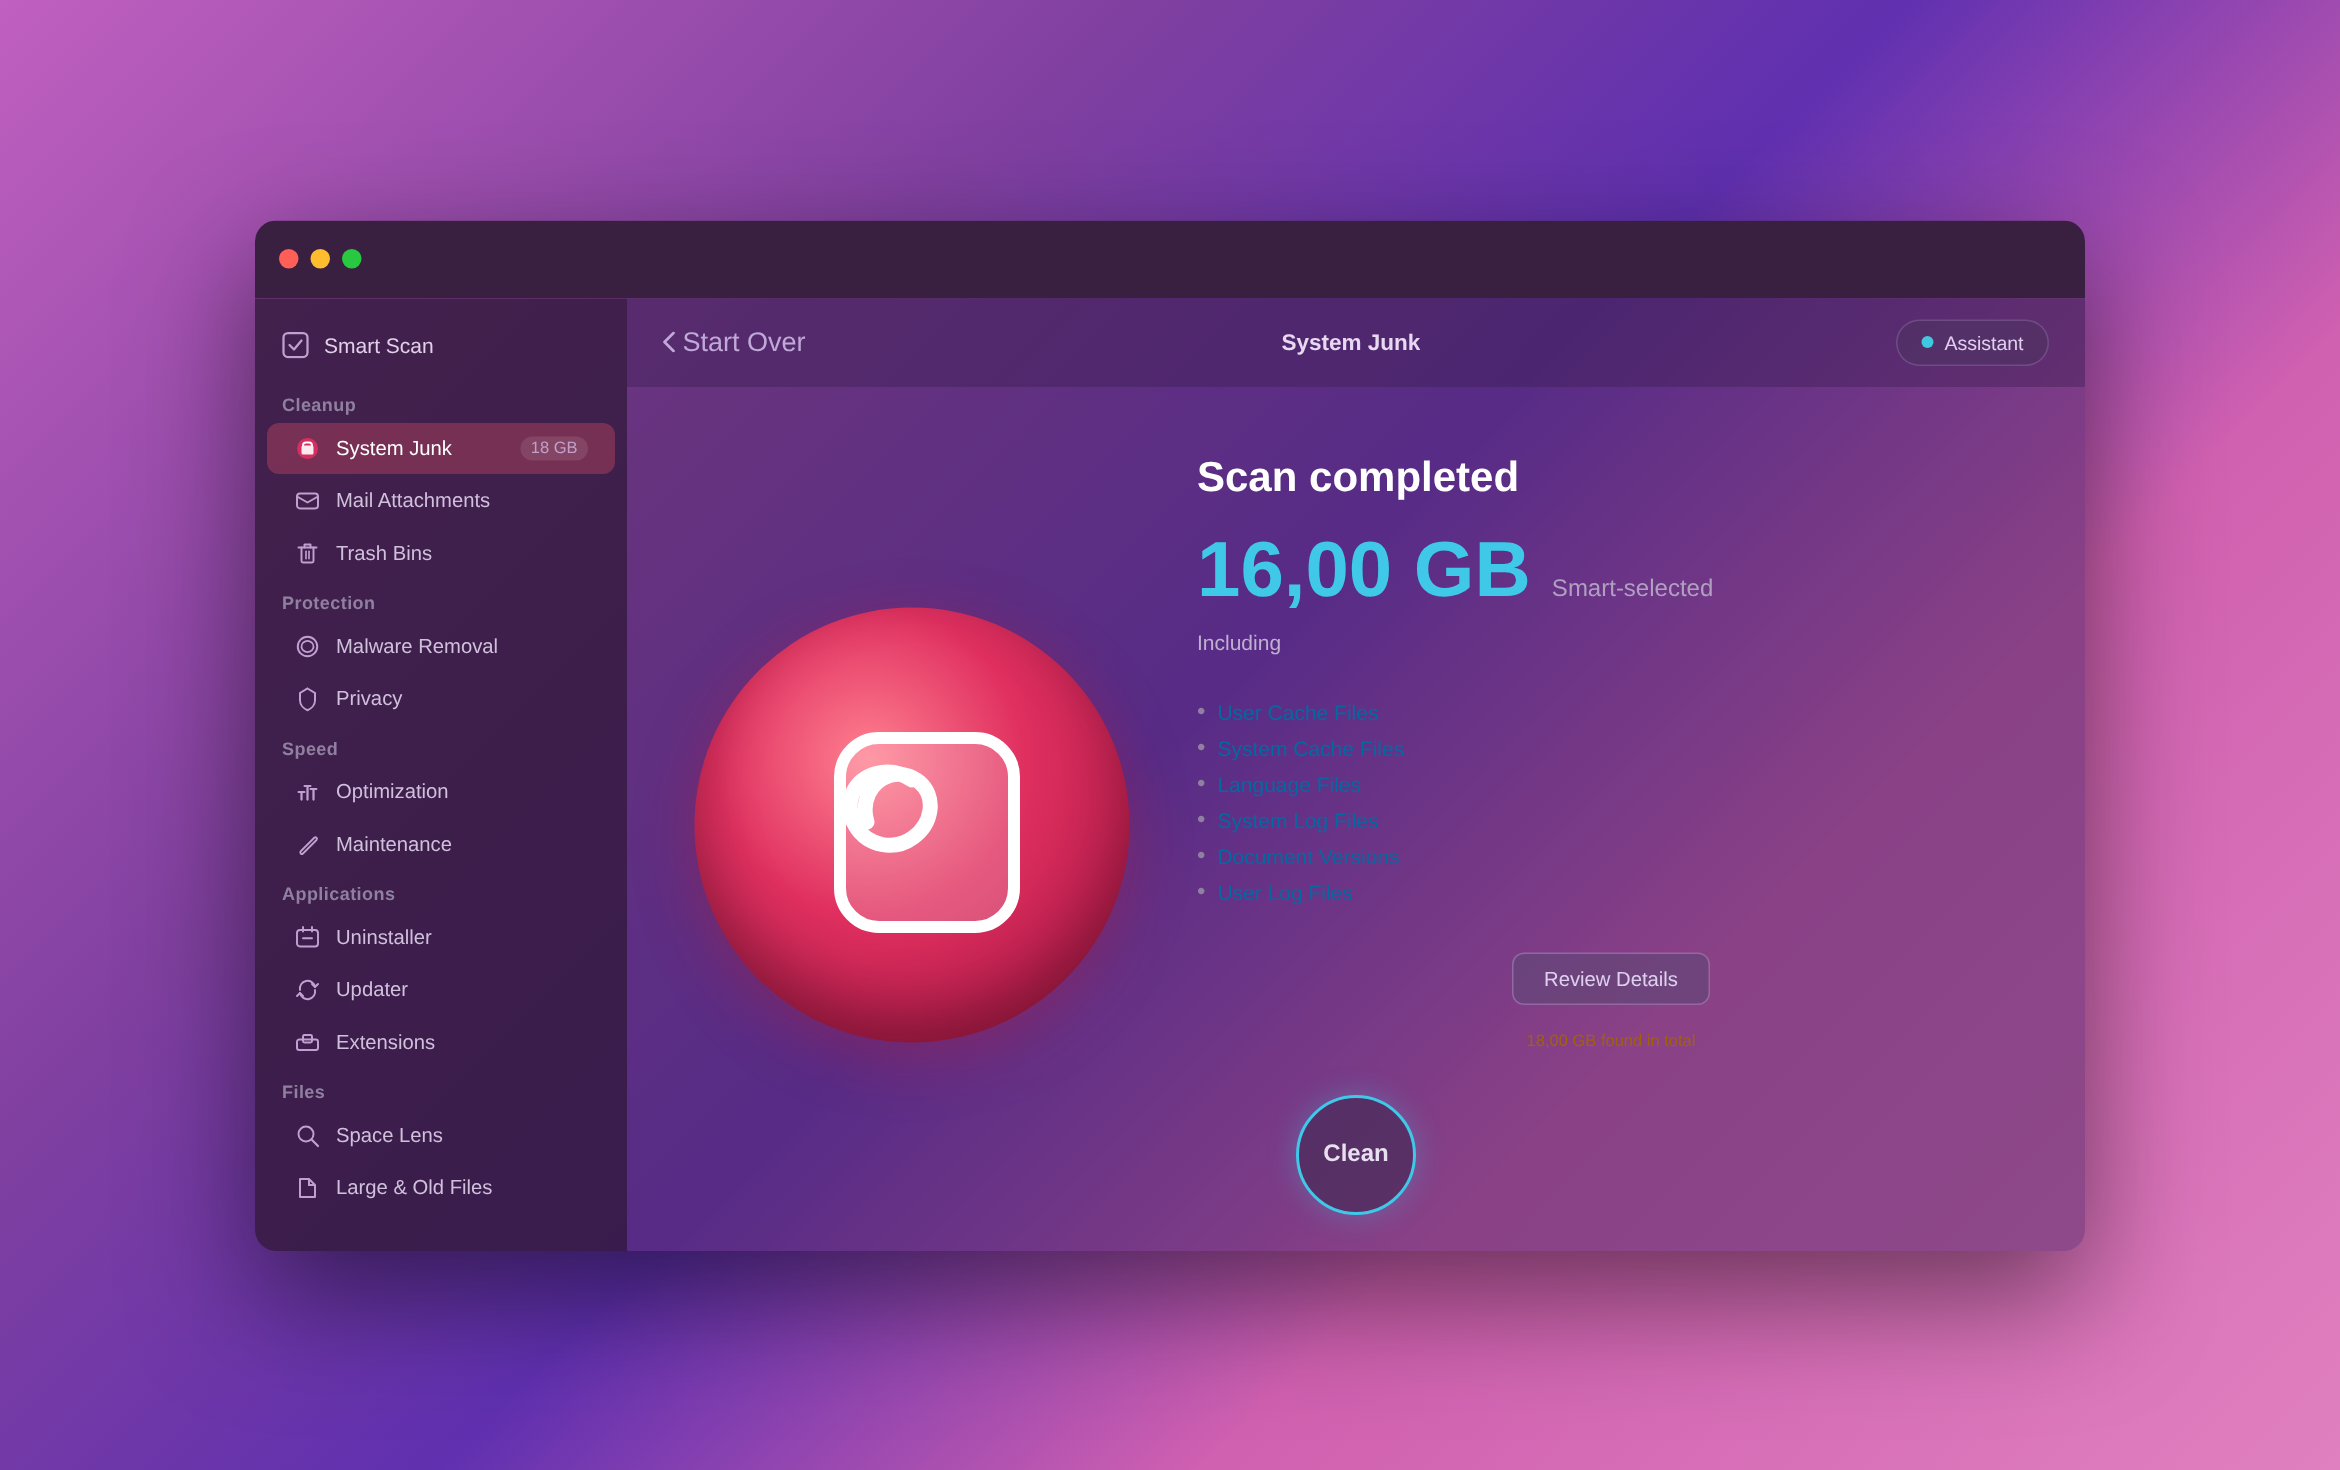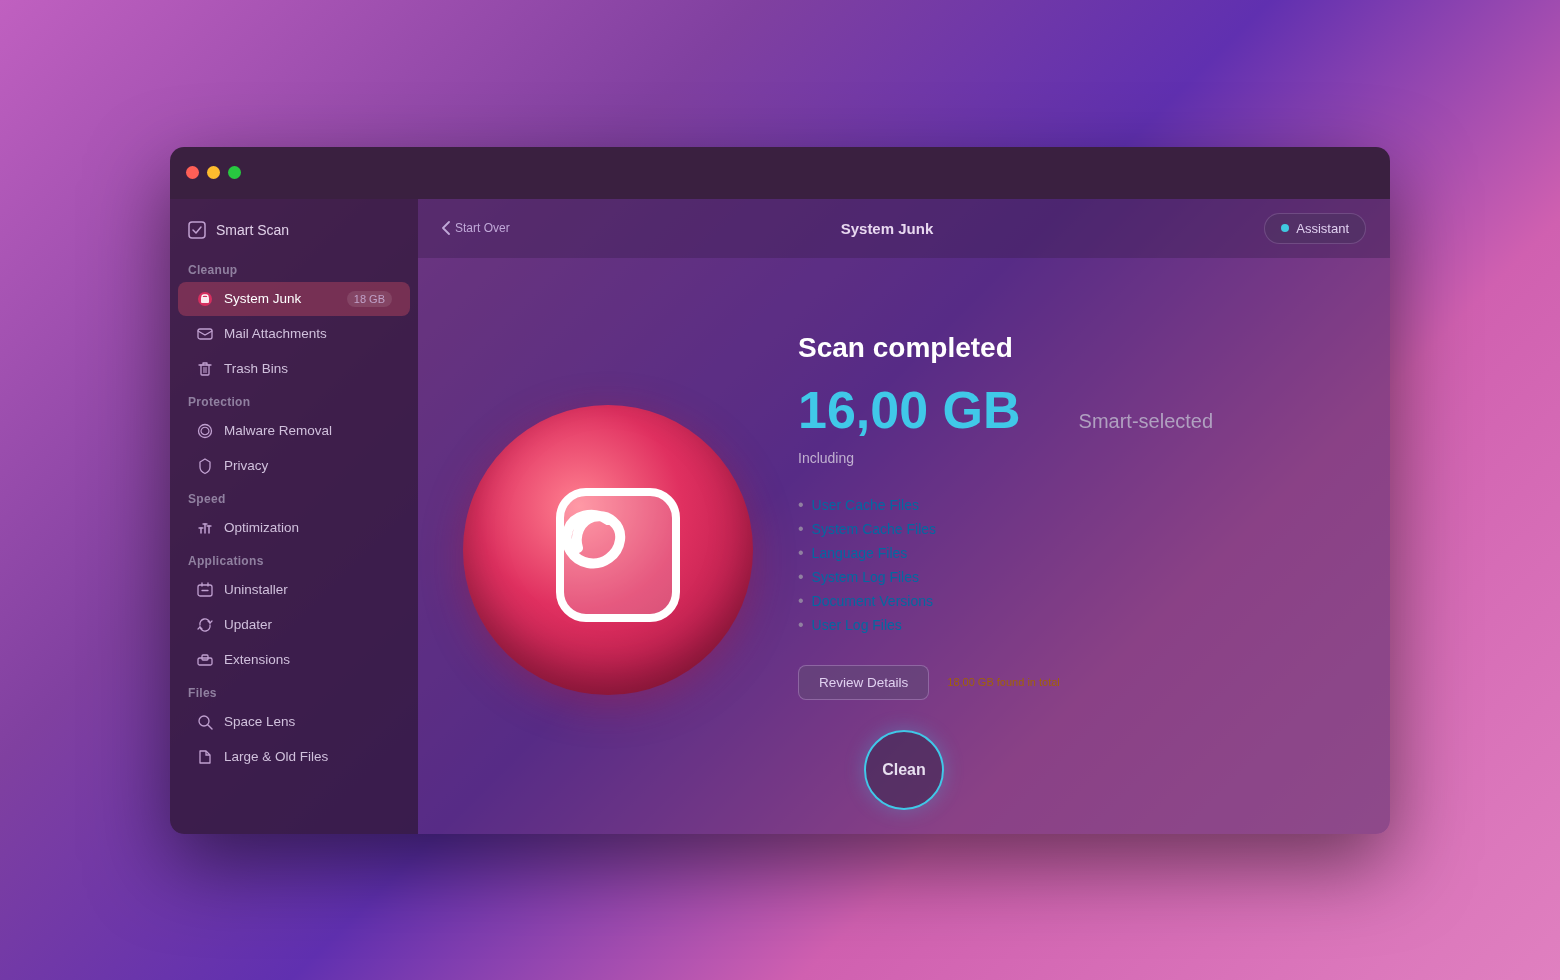--- a/index.html
+++ b/index.html
@@ -128,21 +128,21 @@
       padding: 14px 24px;
       background: rgba(60, 30, 80, 0.4);
       gap: 12px;
       flex-shrink: 0;
     }
     .back-btn {
       display: flex;
       align-items: center;
       gap: 5px;
       color: #c0a8d8;
-      font-size: 12px;
+      font-size: 18px;
       cursor: pointer;
       background: none;
       border: none;
     }
     .panel-title {
       flex: 1;
       text-align: center;
       color: #e8d8f0;
       font-size: 15px;
       font-weight: 600;
@@ -212,23 +212,22 @@
       gap: 14px;
       margin-bottom: 14px;
     }
     .size-number {
       font-size: 52px;
       font-weight: 700;
       color: #40c8e8;
       line-height: 1;
     }
     .smart-selected-label {
-      font-size: 20px;
+      font-size: 16px;
       color: #b0a0c0;
-      margin-left: 44px;
     }
     .including-label {
       font-size: 14px;
       color: #c0b0d0;
       margin-bottom: 27px;
     }
     .items-list {
       list-style: none;
       padding: 0;
       margin-bottom: 28px;
@@ -243,20 +242,21 @@
     }
     .items-list li::before {
       content: '•';
       color: #9080a0;
       font-size: 16px;
     }
     .bottom-row {
       display: flex;
       align-items: center;
       gap: 18px;
+      flex-direction: column;
     }
     .review-details-btn {
       background: rgba(100, 70, 120, 0.7);
       border: 1px solid rgba(200, 160, 220, 0.4);
       color: #e0d0f0;
       font-size: 13.5px;
       padding: 9px 20px;
       border-radius: 8px;
       cursor: pointer;
     }
@@ -385,20 +385,28 @@
             <line x1="9" y1="5" x2="9" y2="14" stroke="#c0a0d0" stroke-width="1.5" stroke-linecap="round"></line>
             <line x1="13" y1="7" x2="13" y2="14" stroke="#c0a0d0" stroke-width="1.5" stroke-linecap="round"></line>
             <line x1="3" y1="9" x2="7" y2="9" stroke="#c0a0d0" stroke-width="1.3" stroke-linecap="round"></line>
             <line x1="7" y1="5" x2="11" y2="5" stroke="#c0a0d0" stroke-width="1.3" stroke-linecap="round"></line>
             <line x1="11" y1="7" x2="15" y2="7" stroke="#c0a0d0" stroke-width="1.3" stroke-linecap="round"></line>
           </svg>
         </span>
         <span>Optimization</span>
       </div>
 
+      <div class="sidebar-item">
+        <span class="sidebar-icon">
+          <svg width="18" height="18" viewBox="0 0 18 18" fill="none">
+            <path d="M13.5 4.5 L10 8 L9 9 L8 10 L4.5 13.5 C4 14 4 14.5 4.5 15 C5 15.5 5.5 15.5 6 15 L9.5 11.5 L12 9 L13.5 7.5 L15 6 C15.5 5.5 15.5 5 15 4.5 C14.5 4 14 4 13.5 4.5Z" stroke="#c0a0d0" stroke-width="1.2" fill="none"></path>
+          </svg>
+        </span>
+        <span>Maintenance</span>
+      </div>
 
       <div class="sidebar-section-label">Applications</div>
 
       <div class="sidebar-item">
         <span class="sidebar-icon">
           <svg width="18" height="18" viewBox="0 0 18 18" fill="none">
             <rect x="2" y="4" width="14" height="11" rx="2" stroke="#c0a0d0" stroke-width="1.3" fill="none"></rect>
             <path d="M6 2 L6 5 M12 2 L12 5" stroke="#c0a0d0" stroke-width="1.3" stroke-linecap="round"></path>
             <line x1="6" y1="9.5" x2="12" y2="9.5" stroke="#c0a0d0" stroke-width="1.3" stroke-linecap="round"></line>
           </svg>

